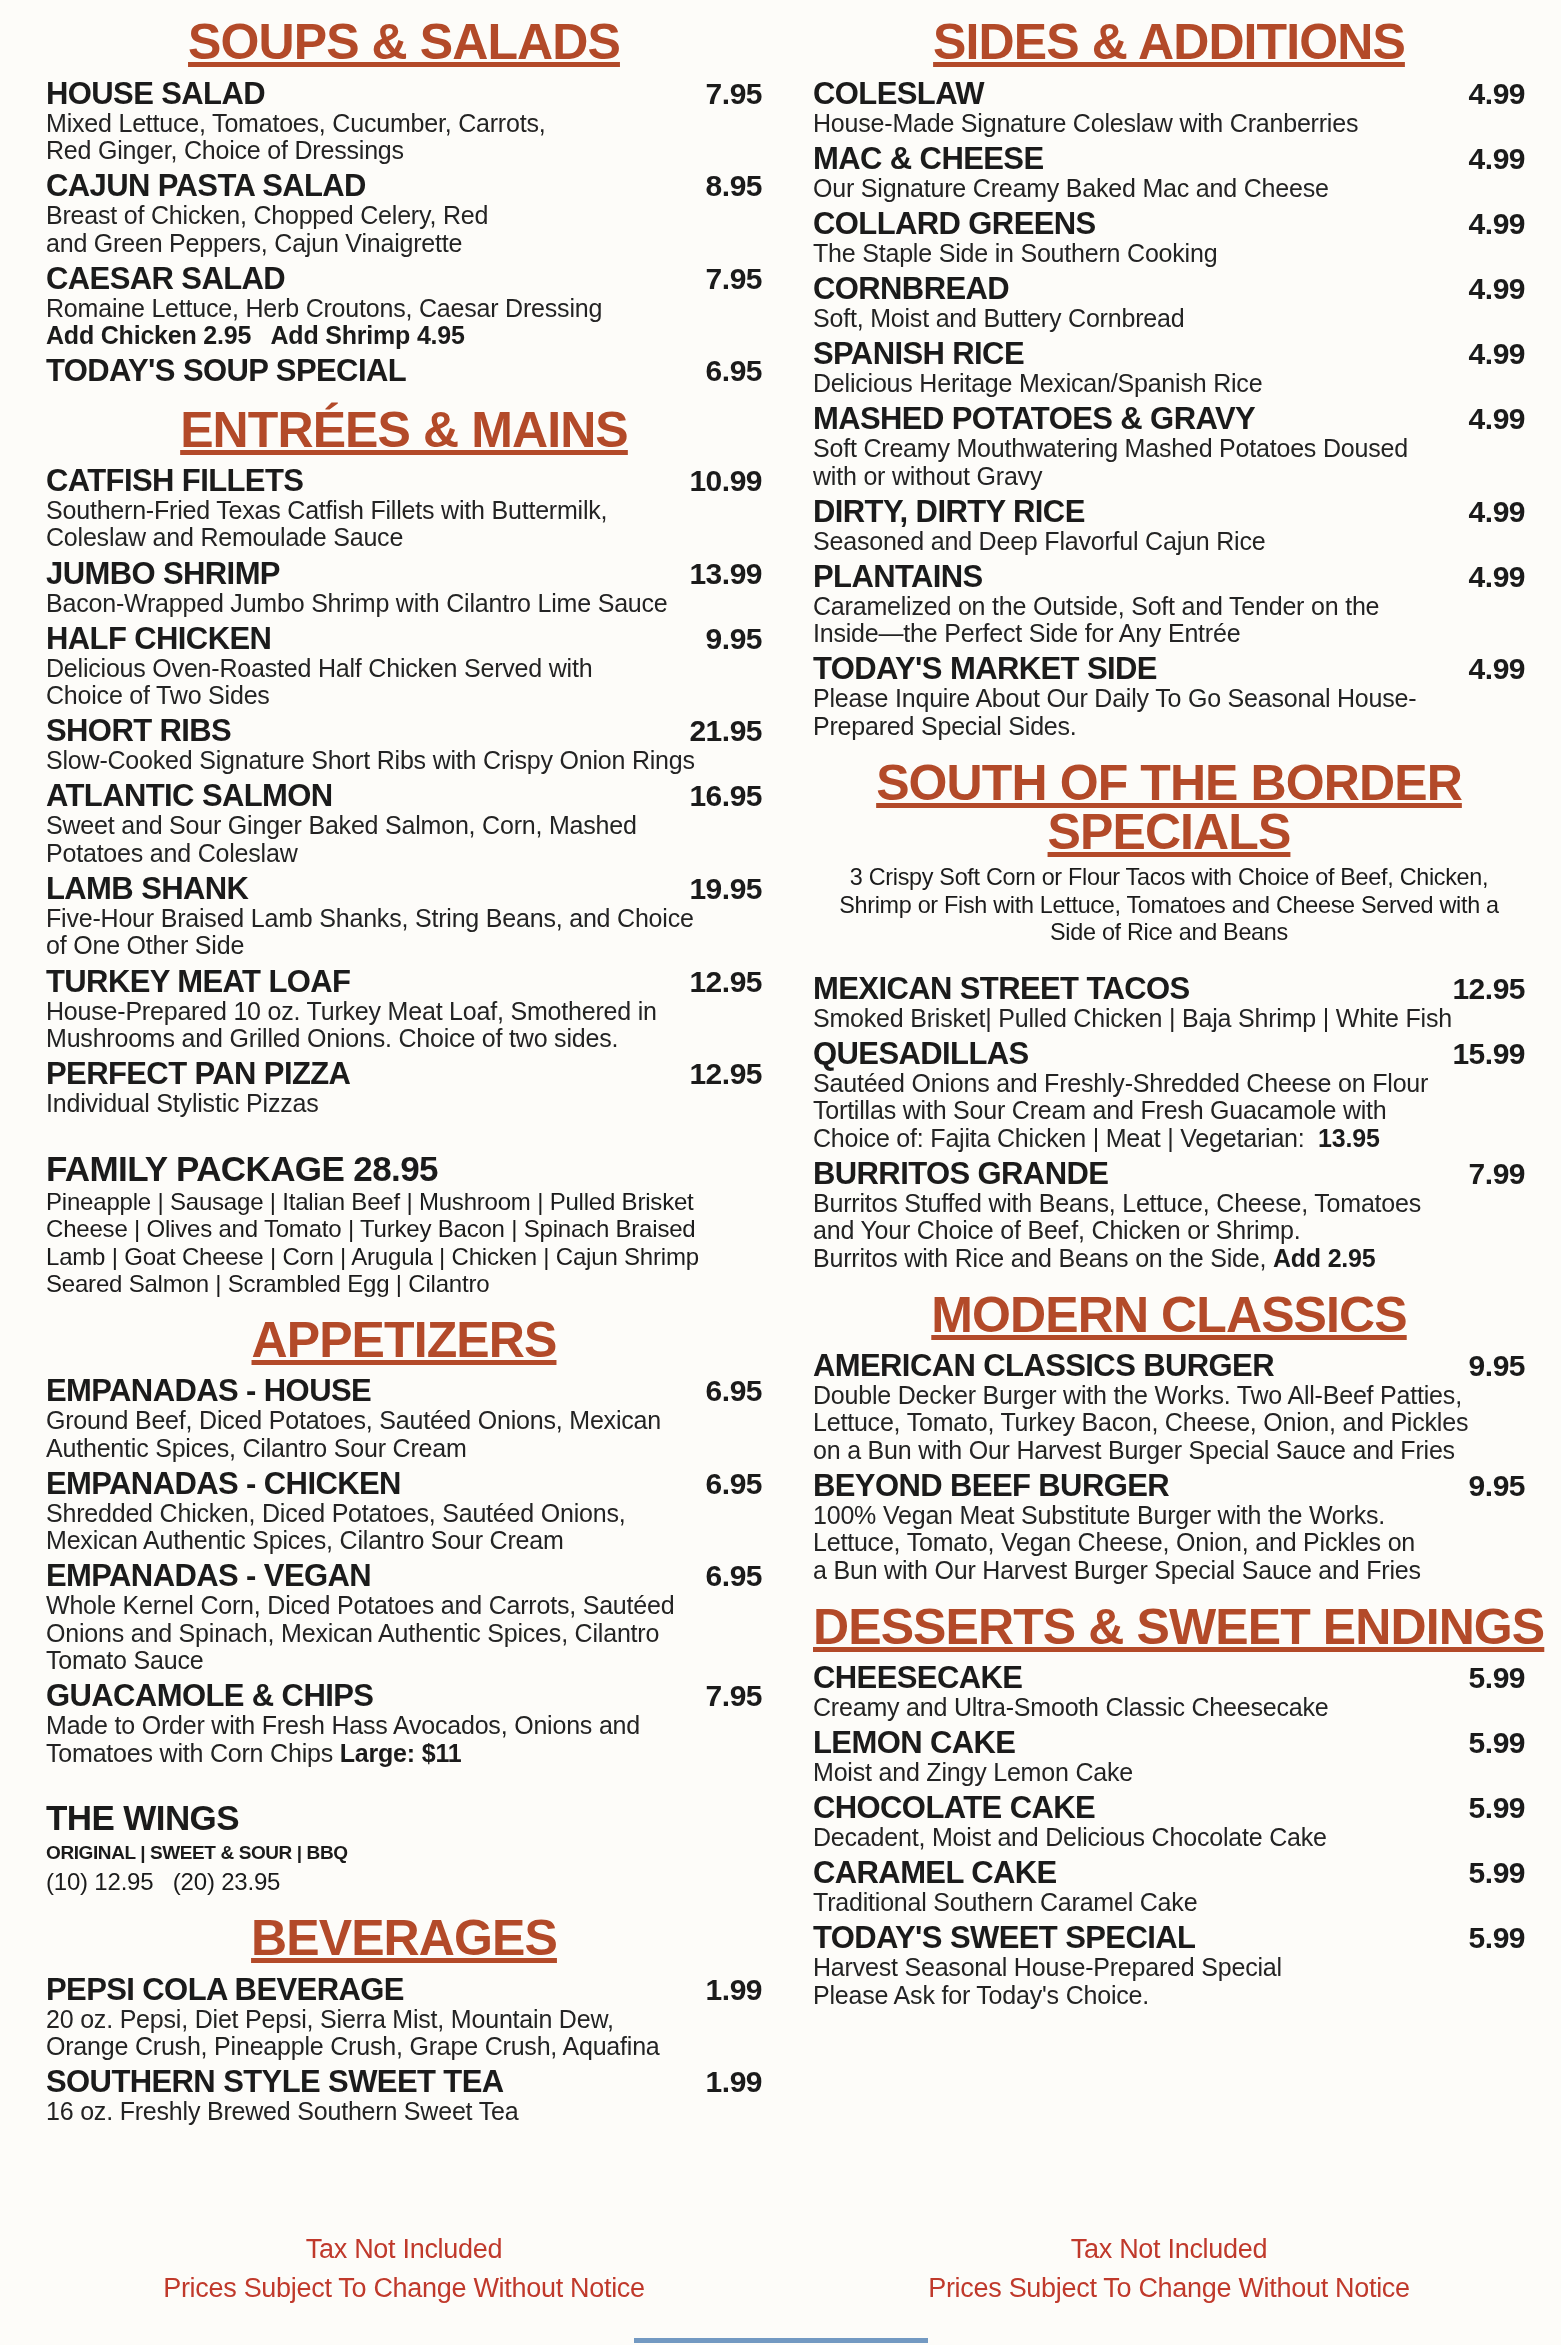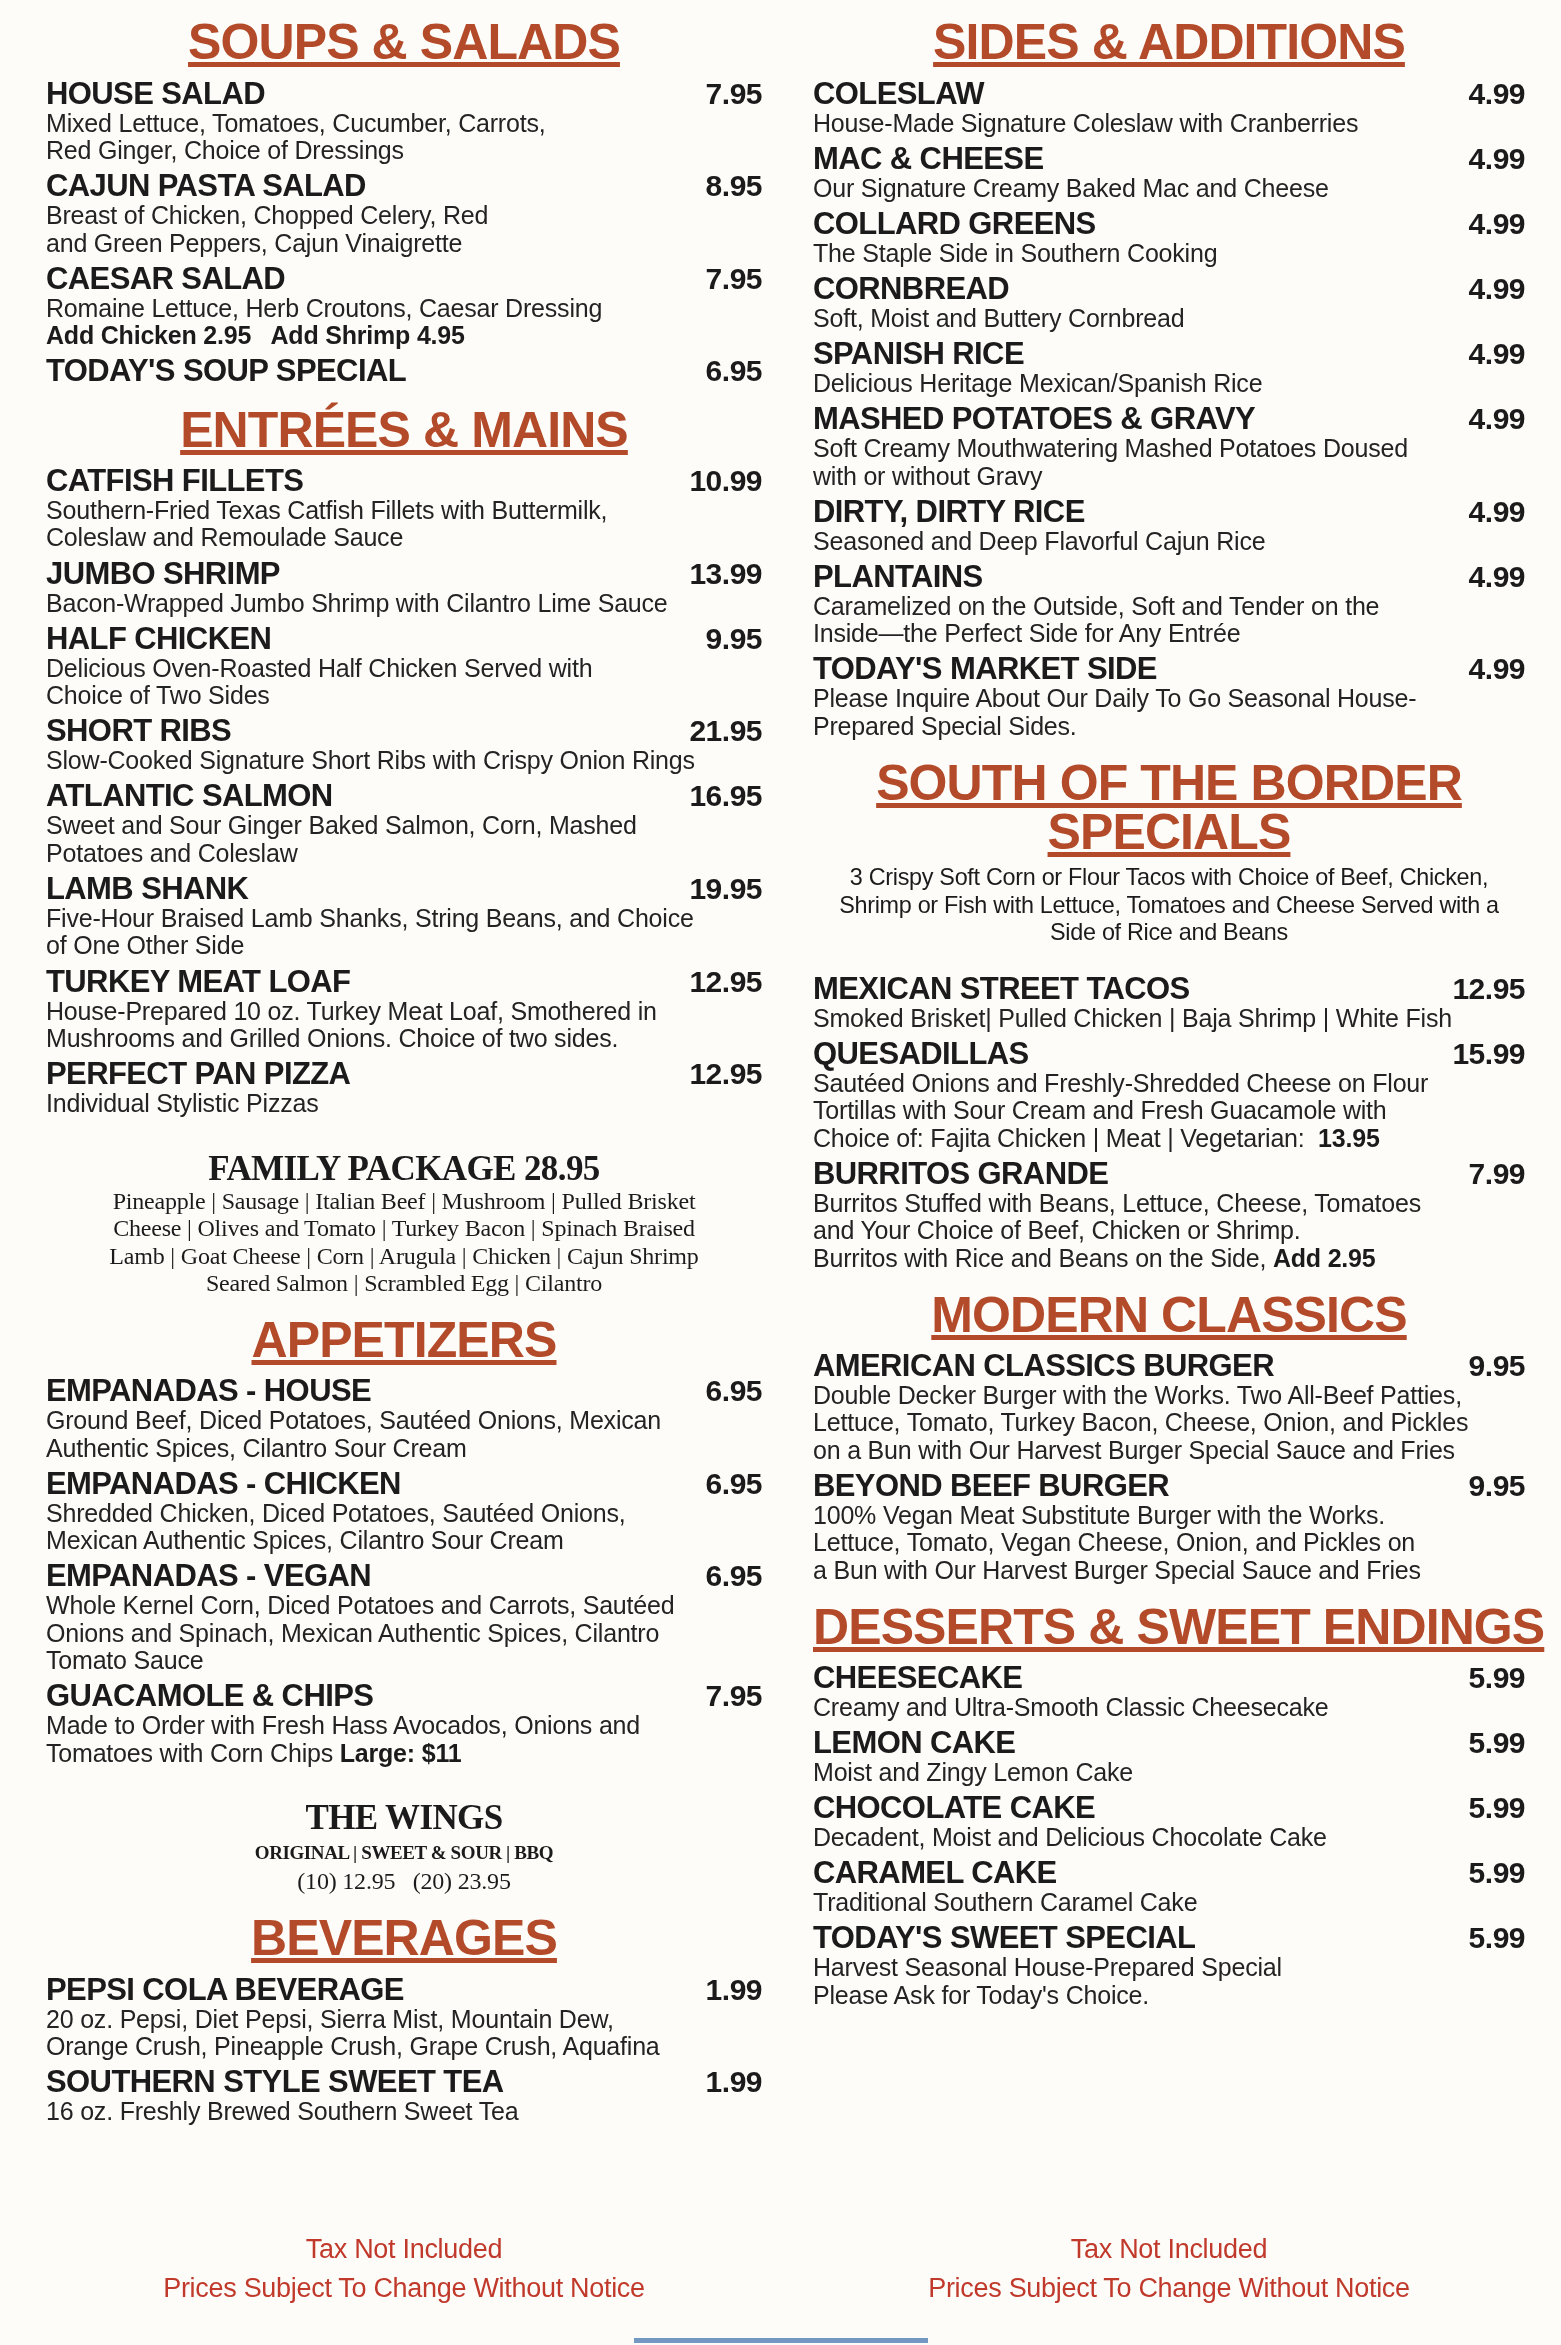--- a/index.html
+++ b/index.html
@@ -31,21 +31,21 @@
   .row{display:flex;justify-content:space-between;align-items:flex-end;}
   .name{
     font-weight:bold;font-size:31px;line-height:33px;
     letter-spacing:-0.6px;white-space:nowrap;
   }
   .price{font-weight:bold;font-size:30px;line-height:33px;letter-spacing:-0.5px;}
   .desc{font-size:25px;letter-spacing:-0.2px;color:#232323;}
   .desc .dl{white-space:pre;line-height:27.5px;}
   .desc .b{font-weight:bold;color:var(--ink);}
 
-  .center{text-align:center;margin:31px 0 16.5px;font-family:Liberation Serif, serif;}
+  .center{margin:31px 0 16.5px;}
   .center .ctitle{font-size:35px;font-weight:bold;letter-spacing:-0.6px;line-height:39px;white-space:pre;}
   .center .cl{font-size:24px;line-height:27.5px;letter-spacing:-0.2px;white-space:pre;}
   .center .cl.bold{font-weight:bold;font-size:19px;line-height:31px;letter-spacing:-0.4px;}
 
   .intro{
     text-align:center;font-size:23.4px;line-height:27.5px;
     letter-spacing:-0.3px;margin:-1.8px 0 25px;
   }
   .intro .il{white-space:pre;}
 

